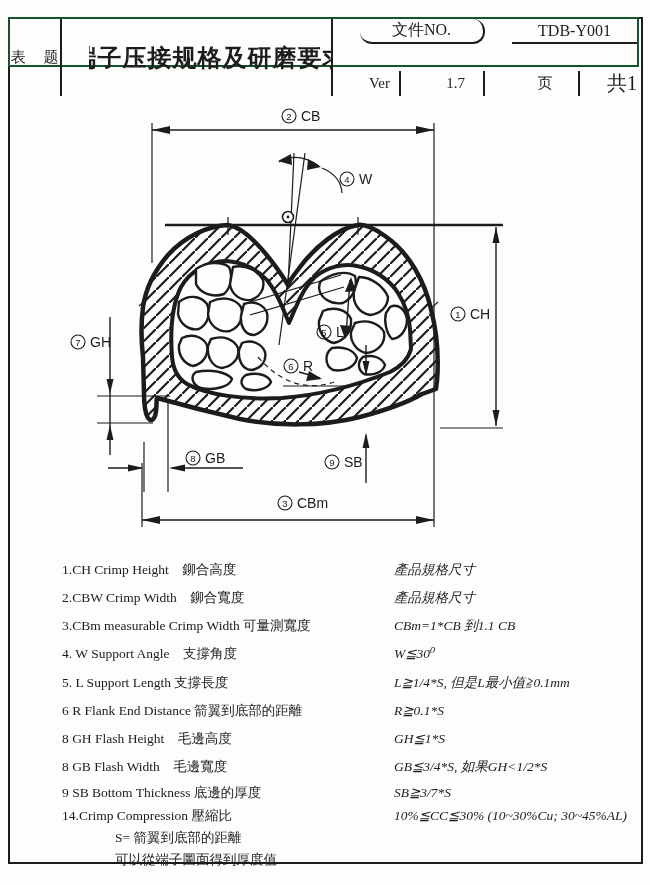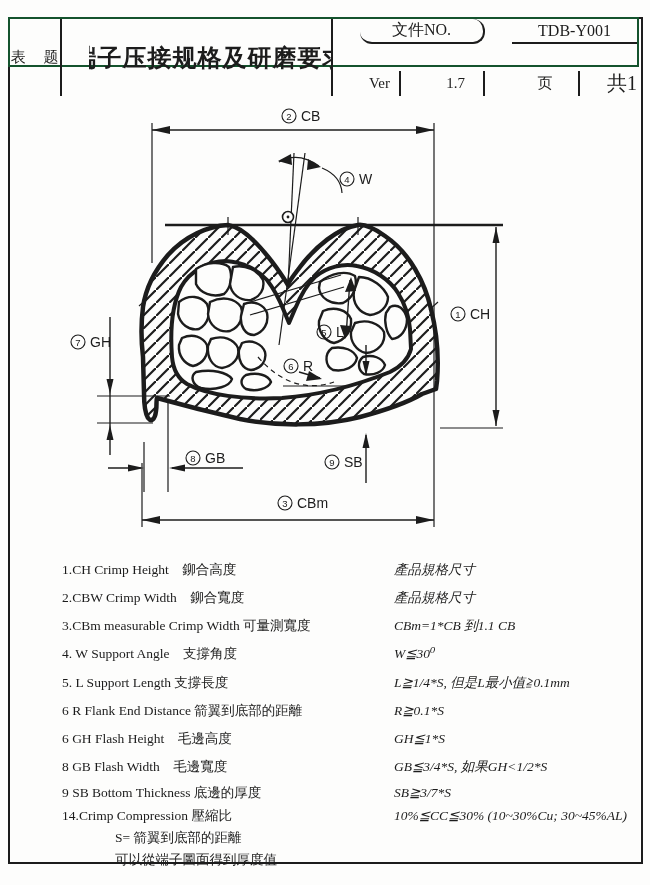--- a/index.html
+++ b/index.html
@@ -230,21 +230,21 @@
       </div>
     <div class="srow" style="top:118px">
         <span class="lbl">5. L Support Length 支撐長度</span>
         <span class="val">L≧1/4*S, 但是L最小值≧0.1mm</span>
       </div>
     <div class="srow" style="top:146px">
         <span class="lbl">6 R Flank End Distance 箭翼到底部的距離</span>
         <span class="val">R≧0.1*S</span>
       </div>
     <div class="srow" style="top:174px">
-        <span class="lbl">6 GH Flash Height　毛邊高度</span>
+        <span class="lbl">8 GH Flash Height　毛邊高度</span>
         <span class="val">GH≦1*S</span>
       </div>
     <div class="srow" style="top:202px">
         <span class="lbl">8 GB Flash Width　毛邊寬度</span>
         <span class="val">GB≦3/4*S, 如果GH&lt;1/2*S</span>
       </div>
     <div class="srow" style="top:228px">
         <span class="lbl">9 SB Bottom Thickness 底邊的厚度</span>
         <span class="val">SB≧3/7*S</span>
       </div>

